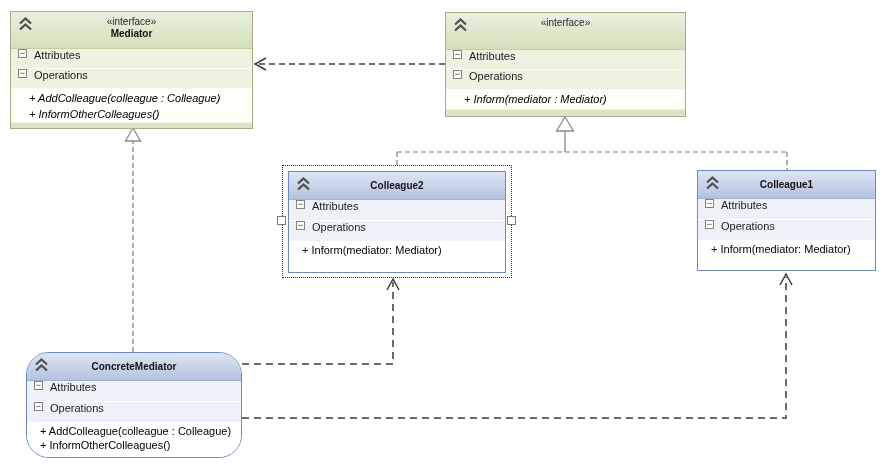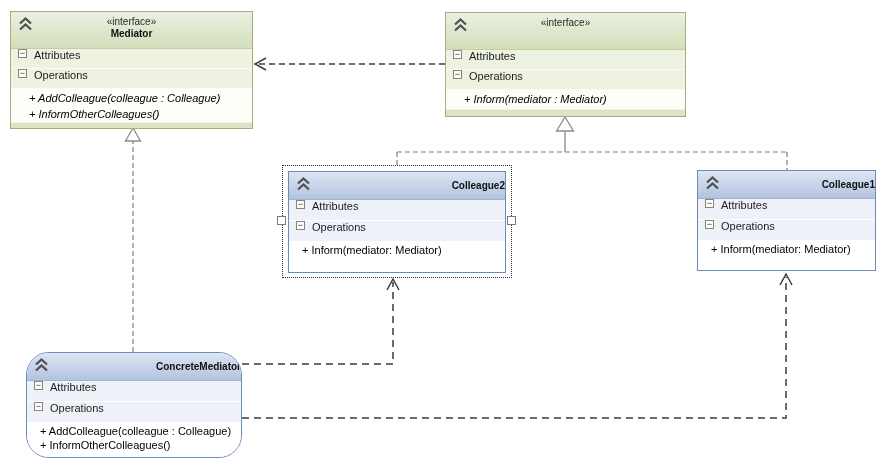--- a/index.html
+++ b/index.html
@@ -19,21 +19,21 @@
   .uml-box.green { border:1px solid #abaa80; background:#fdfef8; }
   .uml-box.blue  { border:1px solid #6b8cba; background:#ffffff; }
 
   .box-header { position:relative; flex:0 0 auto; text-align:center; }
   .green .box-header { height:37px; background:linear-gradient(#eaf0e1,#d2dfba); border-bottom:1px solid #c3cfa3; }
   .blue  .box-header { height:28px; background:linear-gradient(#dde5f3,#b3c3df); border-bottom:1px solid #9fb2d0; }
 
   .stereotype { font-size:10px; color:#2a2a2a; padding-top:4px; }
   .class-title { font-size:10px; font-weight:bold; color:#111; }
   .green .class-title { padding-top:1px; }
-  .blue  .class-title { line-height:27px;text-align:right; }
+  .blue  .class-title { line-height:27px; }
 
   .chevron { position:absolute; left:6px; top:5px; width:16px; height:15px; }
 
   .row { display:flex; align-items:flex-start; gap:7px; padding-left:7px; font-size:11px; color:#1c1c1c; flex:0 0 auto; }
   .green .row { height:20px; background:#edf2e1; border-bottom:1px solid #fbfcf6; }
   .blue  .row { height:21px; background:#eef2f8; border-bottom:1px solid #ffffff; }
 
   .expander { width:9px; height:9px; flex:0 0 auto; border:1px solid #848484; background:#fffef6;
               display:inline-flex; align-items:center; justify-content:center;
               font-size:9px; line-height:7px; color:#333; }

